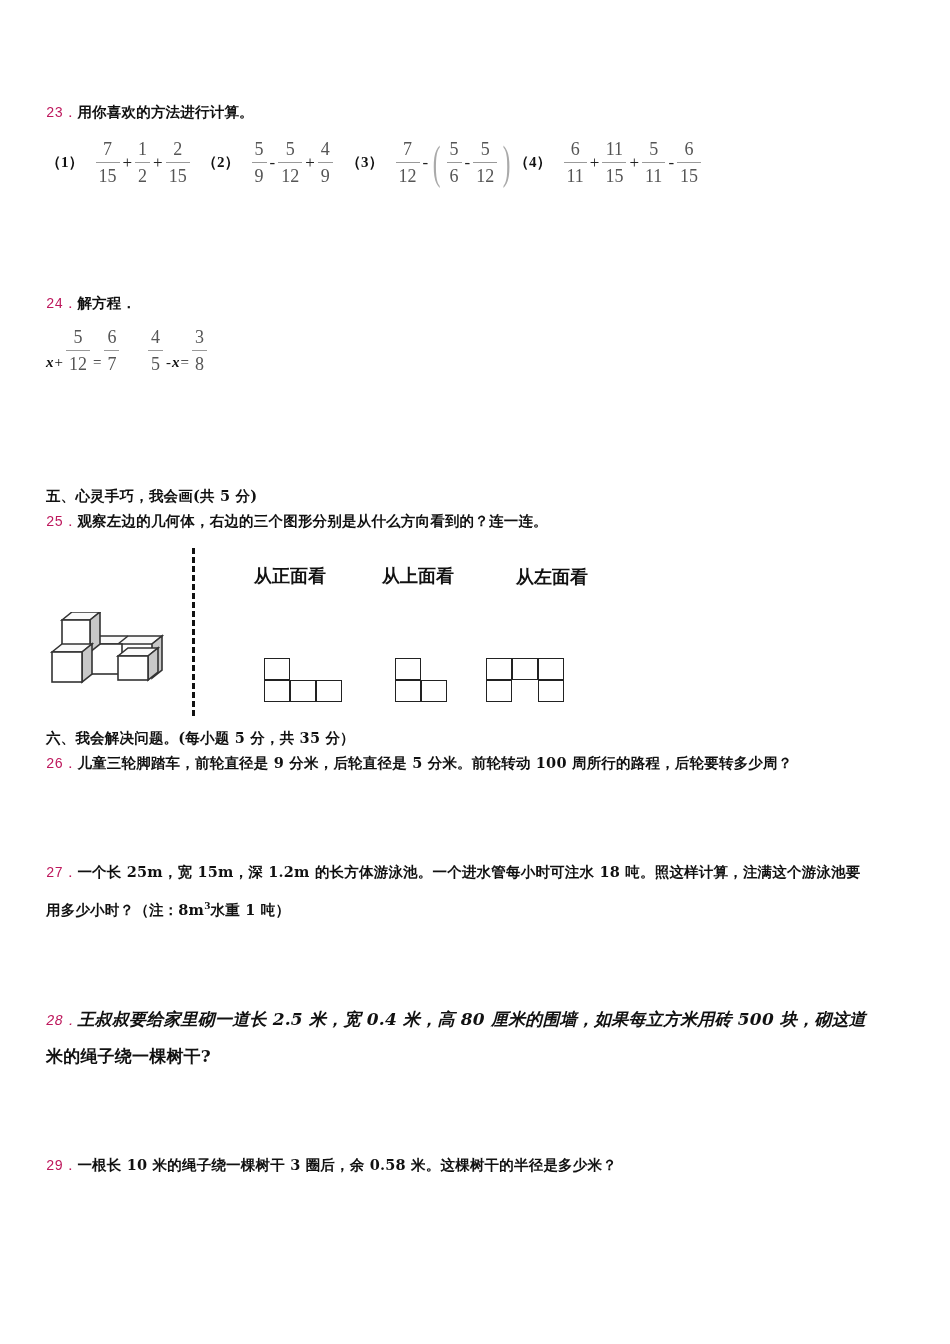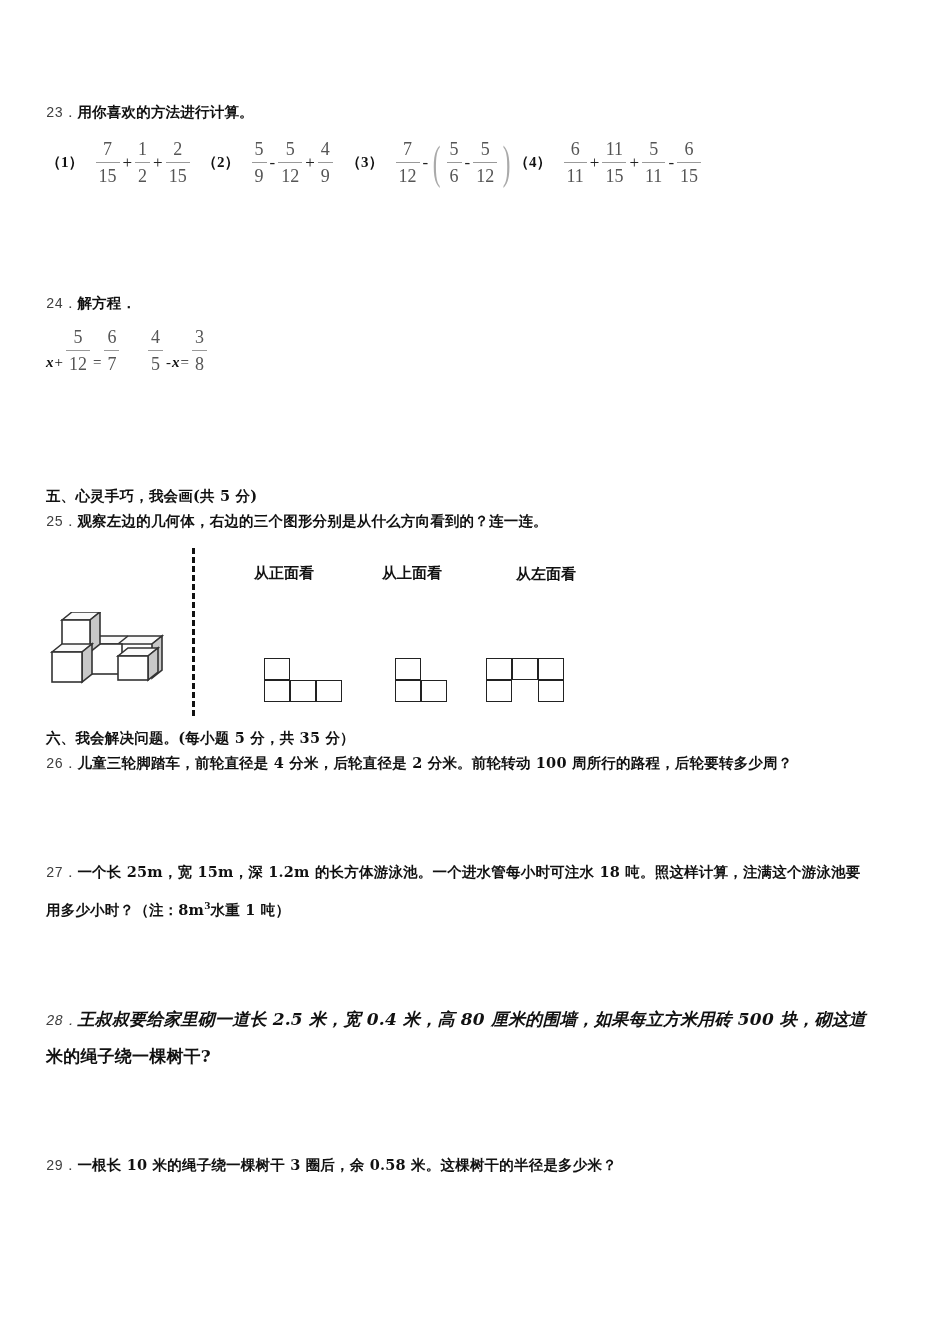--- a/index.html
+++ b/index.html
@@ -1,31 +1,31 @@
 <!DOCTYPE html>
 <html><head>
 <meta charset="utf-8">
 <style>
   html, body { margin: 0; padding: 0; background: #ffffff; }
   body { width: 950px; height: 1344px; position: relative; overflow: hidden;
          font-family: "DejaVu Serif", "Liberation Serif", serif; color: #111; }
   .abs { position: absolute; }
   .qline { font-size: 14.5px; font-weight: bold; white-space: nowrap; letter-spacing: 0.2px; }
-  .qnum { font-weight: normal; color: #404040; font-family: "Liberation Mono", "DejaVu Sans Mono", monospace; font-size: 14px; margin-top: 48px; }
+  .qnum { font-weight: normal; color: #be185d; font-family: "Liberation Mono", "DejaVu Sans Mono", monospace; font-size: 14px; margin-top: 48px; }
   .big { font-size: 17px; }
   .expr { display: flex; align-items: center; font-family: "Liberation Serif", "DejaVu Serif", serif; }
   .label { font-weight: bold; font-size: 15px; margin-right: 10px; }
   .frac { display: inline-flex; flex-direction: column; align-items: center; margin: 0 2px; color: #555; font-size: 18px; line-height: 22px; }
   .frac .num { padding: 0 3px; }
   .frac .bar { width: 100%; height: 1px; background: #999; margin: 2px 0; }
   .frac .den { padding: 0 3px; }
   .op { font-size: 17px; color: #222; margin: 0 1px; }
   .paren { font-size: 46px; color: #aaa; font-weight: 200; line-height: 46px; transform: scaleX(0.5); display: inline-block; }
   .grid-cell { position: absolute; width: 26px; height: 22px; border: 1.5px solid #222; box-sizing: border-box; }
-  .view-label { font-family: "DejaVu Sans", sans-serif; font-weight: bold; font-size: 15px; color: #111; }
+  .view-label { font-family: "DejaVu Sans", sans-serif; font-weight: bold; font-size: 18px; color: #111; }
   .eq { display: flex; align-items: flex-end; font-family: "Liberation Serif", serif; }
   .eq .var { font-style: italic; font-weight: bold; font-size: 15px; color: #111; }
   .eq .sym { font-size: 15px; color: #111; margin: 0 1px; }
 </style>
 </head>
 <body>
 
 <div class="abs qline" style="left:46px; top:103px;">
   <span class="qnum">23．</span><span>用你喜欢的方法进行计算。</span>
 </div>
@@ -210,21 +210,21 @@
   <div class="grid-cell" style="left:0; top:0;"></div>
   <div class="grid-cell" style="left:26px; top:0;"></div>
   <div class="grid-cell" style="left:52px; top:0;"></div>
   <div class="grid-cell" style="left:0; top:22px;"></div>
   <div class="grid-cell" style="left:52px; top:22px;"></div>
 </div>
 
 <div class="abs qline" style="left:46px; top:729px;">六、我会解决问题。(每小题 5 分，共 35 分）</div>
 
 <div class="abs qline" style="left:46px; top:754px;">
-  <span class="qnum">26．</span><span>儿童三轮脚踏车，前轮直径是 4 分米，后轮直径是 2 分米。前轮转动 100 周所行的路程，后轮要转多少周？</span>
+  <span class="qnum">26．</span><span>儿童三轮脚踏车，前轮直径是 9 分米，后轮直径是 5 分米。前轮转动 100 周所行的路程，后轮要转多少周？</span>
 </div>
 
 <div class="abs qline" style="left:46px; top:863px;text-align:right;">
   <span class="qnum">27．</span><span>一个长 25m，宽 15m，深 1.2m 的长方体游泳池。一个进水管每小时可注水 18 吨。照这样计算，注满这个游泳池要</span>
 </div>
 <div class="abs qline" style="left:46px; top:901px;">
   <span>用多少小时？（注：8m</span><sup style="font-size:9px;">3</sup><span>水重 1 吨）</span>
 </div>
 
 <div class="abs qline big" style="left:46px; top:1008px;font-style:italic;">

